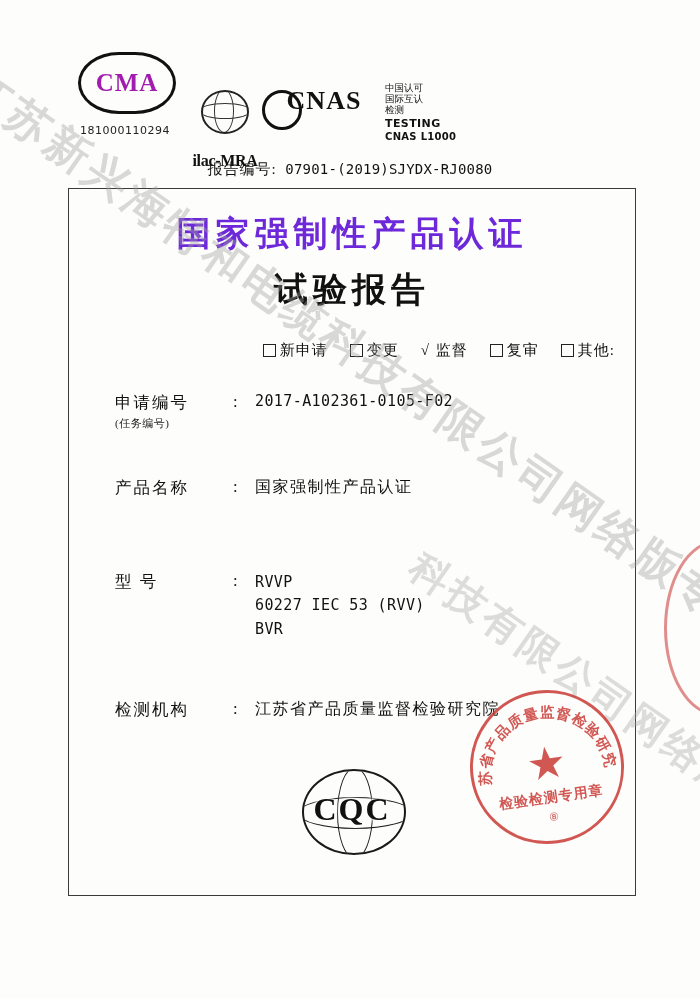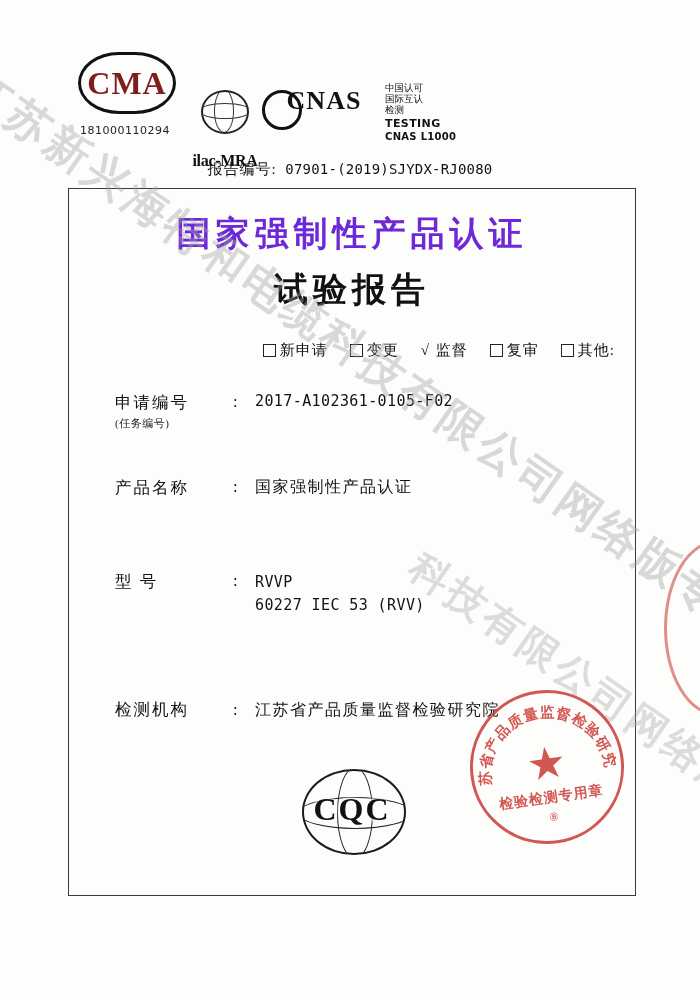--- a/index.html
+++ b/index.html
@@ -66,23 +66,23 @@
     position: absolute;
     left: 78px; top: 12px;
     width: 92px; height: 56px;
     border: 3px solid #111;
     border-radius: 50% / 60%;
     display: flex;
     align-items: center;
     justify-content: center;
     font-family: "Liberation Serif", serif;
     font-weight: 700;
-    font-size: 32px;
+    font-size: 25px;
     letter-spacing: 1px;
-    color: #7f1d1d;
+    color: #a21caf;
   }
   .cma-code {
     position: absolute;
     left: 80px; top: 84px;
     font-family: "DejaVu Sans", sans-serif;
     font-size: 11px;
     letter-spacing: 0.5px;
     color: #222;
   }
 
@@ -260,21 +260,21 @@
   .f-value.cjk {
     font-family: "Liberation Serif", serif;
     font-size: 16px;
     letter-spacing: 1.5px;
   }
   .f-value .ln { display: block; line-height: 1.55; }
 
   #field-apply { top: 203px; }
   #field-product { top: 288px; }
   #field-model { top: 382px; }
-  #field-org { top: 510px; align-items: center; }
+  #field-org { top: 510px; }
 
   .f-label-wide { width: 118px; }
 
   
   .cqc {
     position: absolute;
     left: 233px; top: 580px;
     width: 104px; height: 86px;
   }
   .cqc .globe2 {
@@ -457,20 +457,21 @@
       <div class="f-colon">:</div>
       <div class="f-value cjk">国家强制性产品认证</div>
     </div>
 
     <div class="field" id="field-model">
       <div class="f-label">型  号</div>
       <div class="f-colon">:</div>
       <div class="f-value">
         <span class="ln">RVVP</span>
         <span class="ln">60227 IEC 53 (RVV)</span>
+        <span class="ln">BVR</span>
       </div>
     </div>
 
     <div class="field" id="field-org">
       <div class="f-label">检测机构</div>
       <div class="f-colon">:</div>
       <div class="f-value cjk">江苏省产品质量监督检验研究院</div>
     </div>
 
     <div class="cqc">

